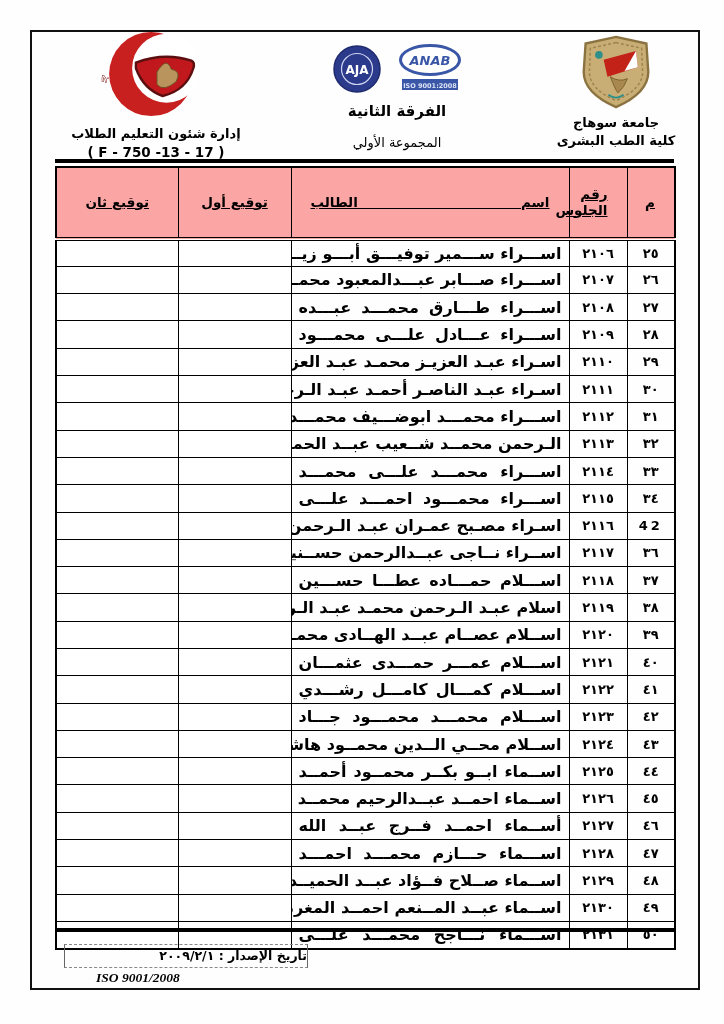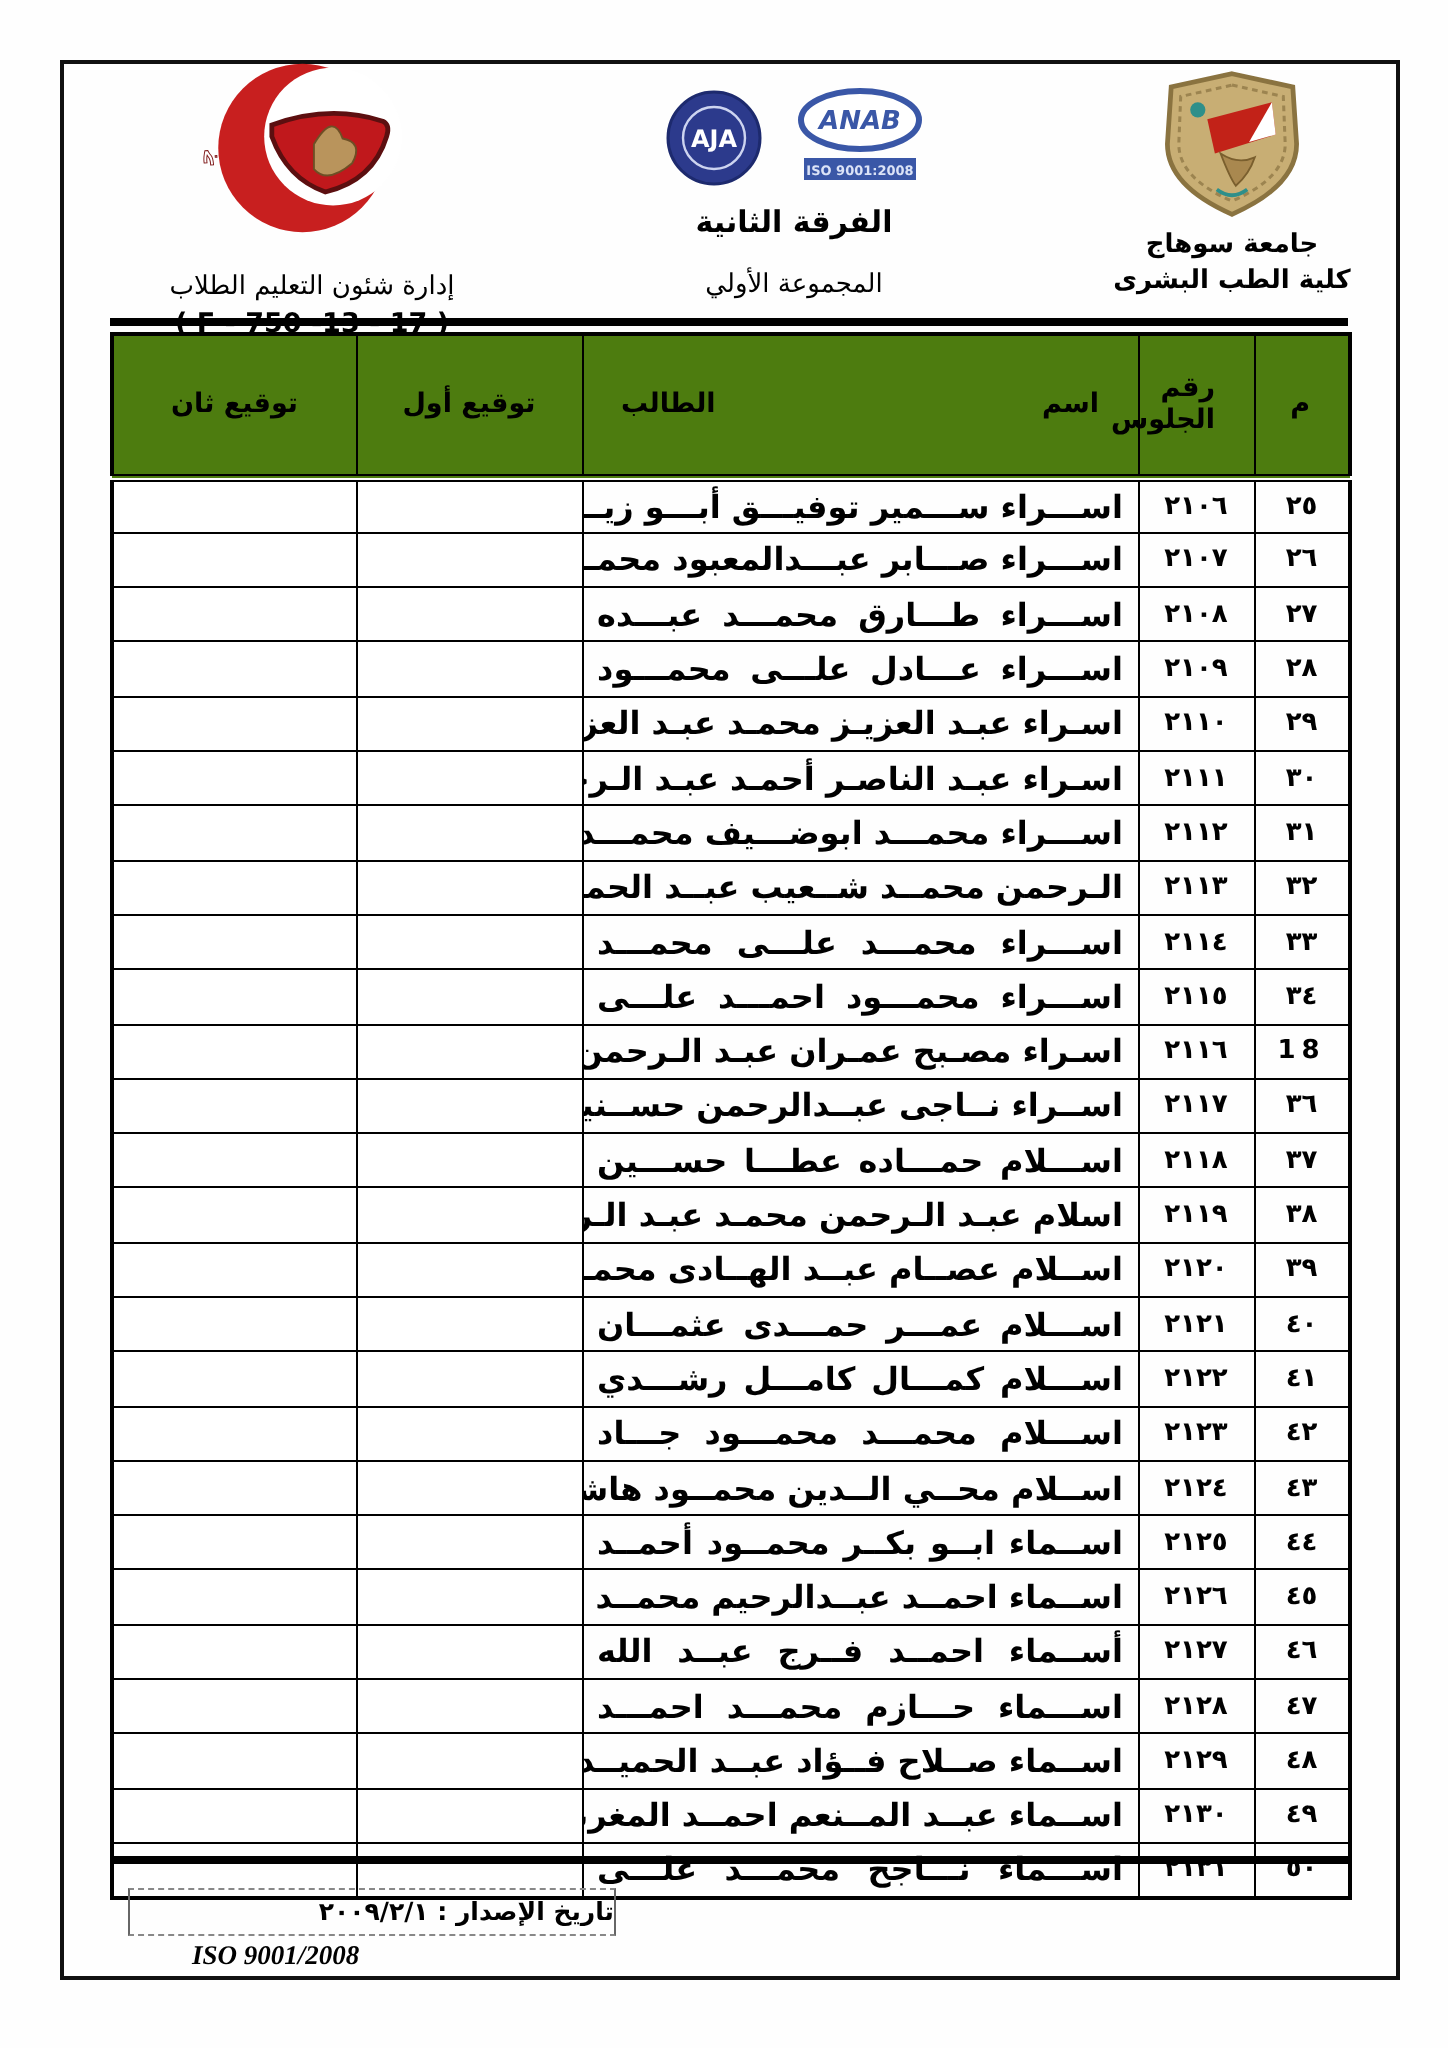--- a/index.html
+++ b/index.html
@@ -9,31 +9,31 @@
 
   
   .uni-block   { position:absolute; top:34px; left:540px; width:152px; text-align:center; direction:rtl; }
   .center-block{ position:absolute; top:44px; left:252px; width:290px; text-align:center; direction:rtl; }
   .admin-block { position:absolute; top:30px; left:42px;  width:228px; text-align:center; direction:rtl; }
   .uni-name, .uni-faculty { font-size:13px; font-weight:bold; color:#000; line-height:1.35; }
   .logos-row { display:flex; justify-content:center; align-items:flex-start; gap:16px; height:56px; }
   .title-grade { font-size:15px; font-weight:bold; margin-top:2px; }
   .title-year  { font-size:17px; font-weight:bold; margin-top:1px; }
   .title-group { font-size:13px; font-weight:normal; margin-top:15px; }
-  .admin-dept  { font-size:13px; font-weight:normal; margin-top:14px; }
+  .admin-dept  { font-size:13px; font-weight:bold; margin-top:4px; }
   .admin-code  { font-size:13.5px; font-weight:bold; direction:ltr; margin-top:3px; }
 
   
   .table-top-bar    { position:absolute; left:55px; top:159px; width:619px; height:4px; background:#000; }
   .table-bottom-bar { position:absolute; left:55px; top:928px; width:619px; height:4px; background:#000; }
   table.roster { position:absolute; left:55px; top:166px; width:619px;
                  border-collapse:collapse; table-layout:fixed; direction:rtl;
                  border:2px solid #000; }
-  table.roster th { background:#4d7c0f; border:1.5px solid #000; border-bottom:4px double #000;
-                    height:44px; font-size:13.5px; font-weight:bold; line-height:1.15; padding:19px; }
+  table.roster th { background:#fca5a5; border:1.5px solid #000; border-bottom:4px double #000;
+                    height:44px; font-size:13.5px; font-weight:bold; line-height:1.15; padding:19px;text-decoration:underline; }
   table.roster td { border:1px solid #000; height:27.3px; font-weight:bold; color:#000;
                     overflow:hidden; }
   .col-index { width:48px;  text-align:center; font-size:13px; letter-spacing:3px; }
   .col-seat  { width:58px;  text-align:center; font-size:13px; letter-spacing:3px; }
   .col-name  { width:278px; font-size:16px; padding:0 7px; text-align:justify; text-align-last:justify; white-space:nowrap; }
   .col-sign  { width:113px; background:#fff;margin-top:36px; }
   .col-sign2 { width:122px; background:#fff; }
   th.col-name, th.col-seat, th.col-index { text-align:center; letter-spacing:0; padding:0 2px; }
 
   
@@ -181,21 +181,21 @@
           <td class="col-sign2"></td>
         </tr>
         <tr>
           <td class="col-index">٣٤</td>
           <td class="col-seat">٢١١٥</td>
           <td class="col-name">اســـراء محمـــود احمـــد علـــى</td>
           <td class="col-sign"></td>
           <td class="col-sign2"></td>
         </tr>
         <tr>
-          <td class="col-index">18</td>
+          <td class="col-index">42</td>
           <td class="col-seat">٢١١٦</td>
           <td class="col-name">اسـراء مصـبح عمـران عبـد الـرحمن</td>
           <td class="col-sign"></td>
           <td class="col-sign2"></td>
         </tr>
         <tr>
           <td class="col-index">٣٦</td>
           <td class="col-seat">٢١١٧</td>
           <td class="col-name">اســراء نــاجى عبــدالرحمن حســنين</td>
           <td class="col-sign"></td>

